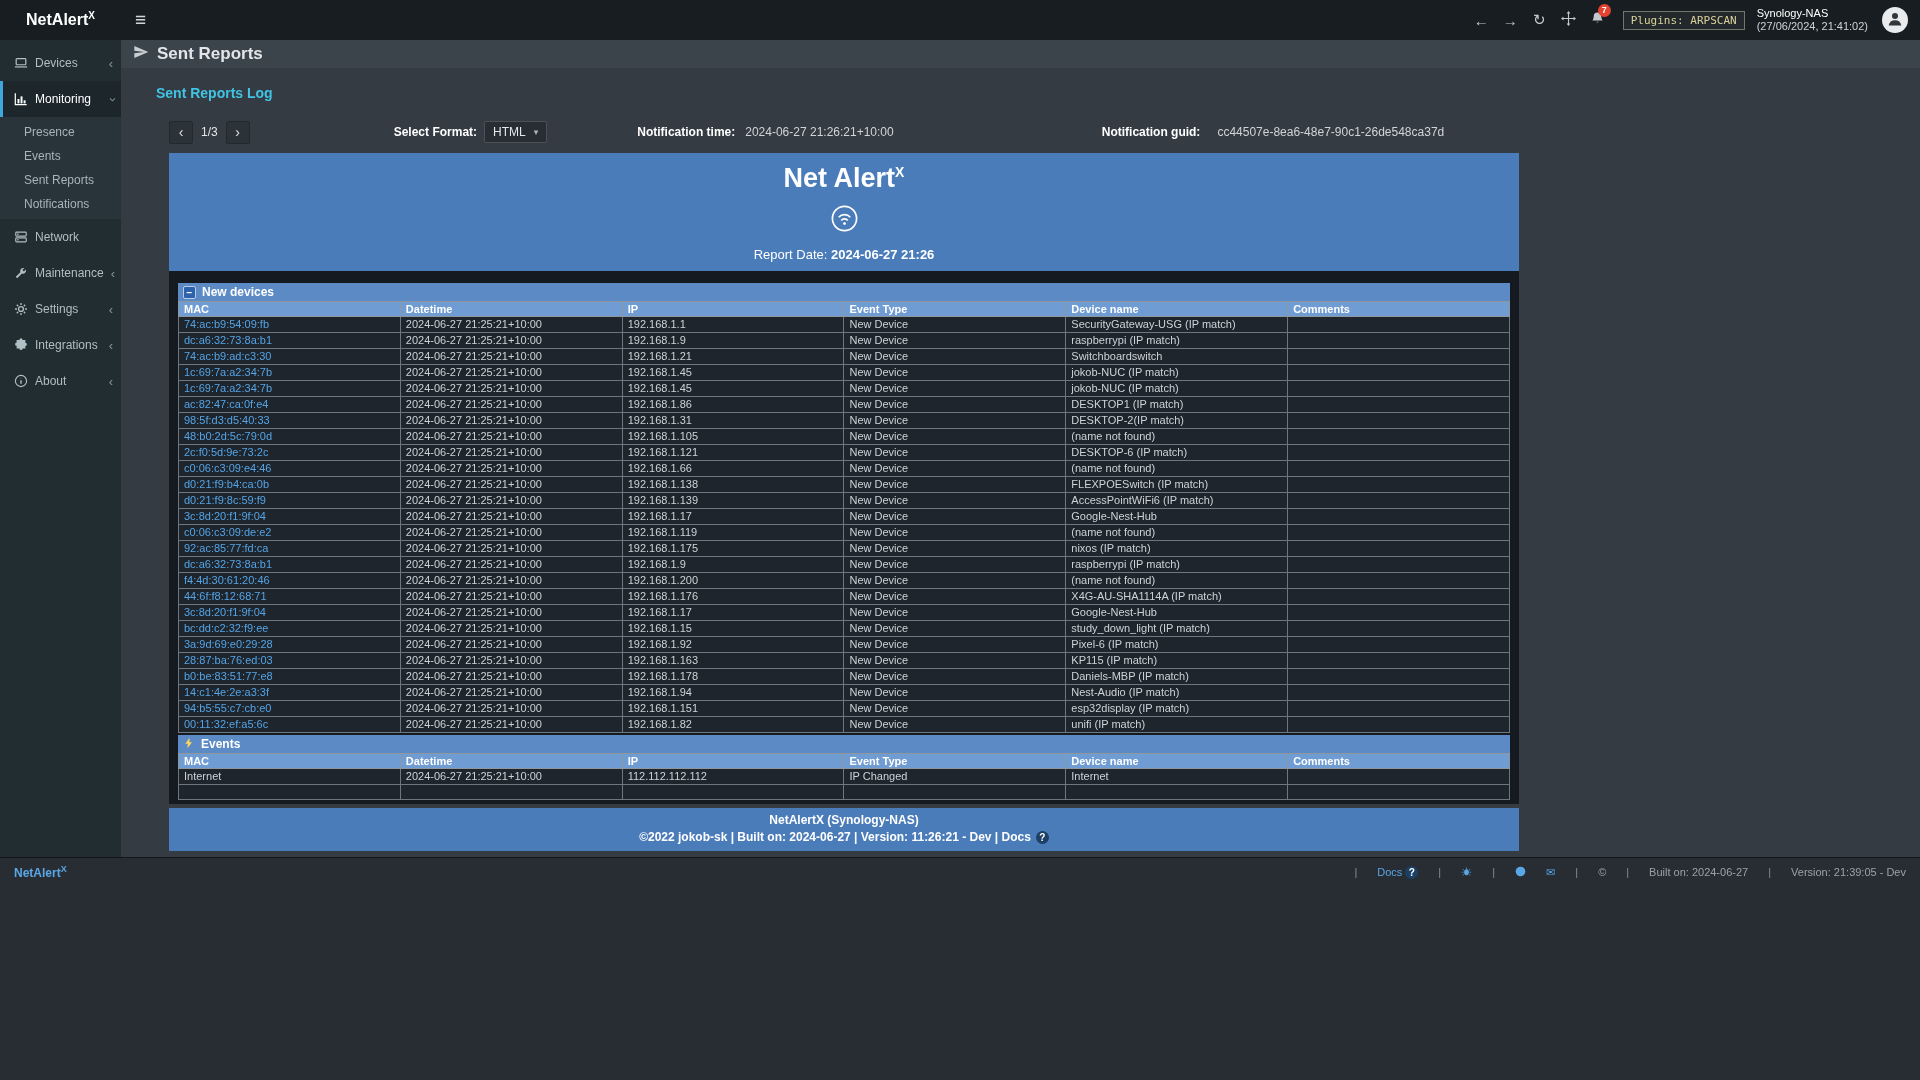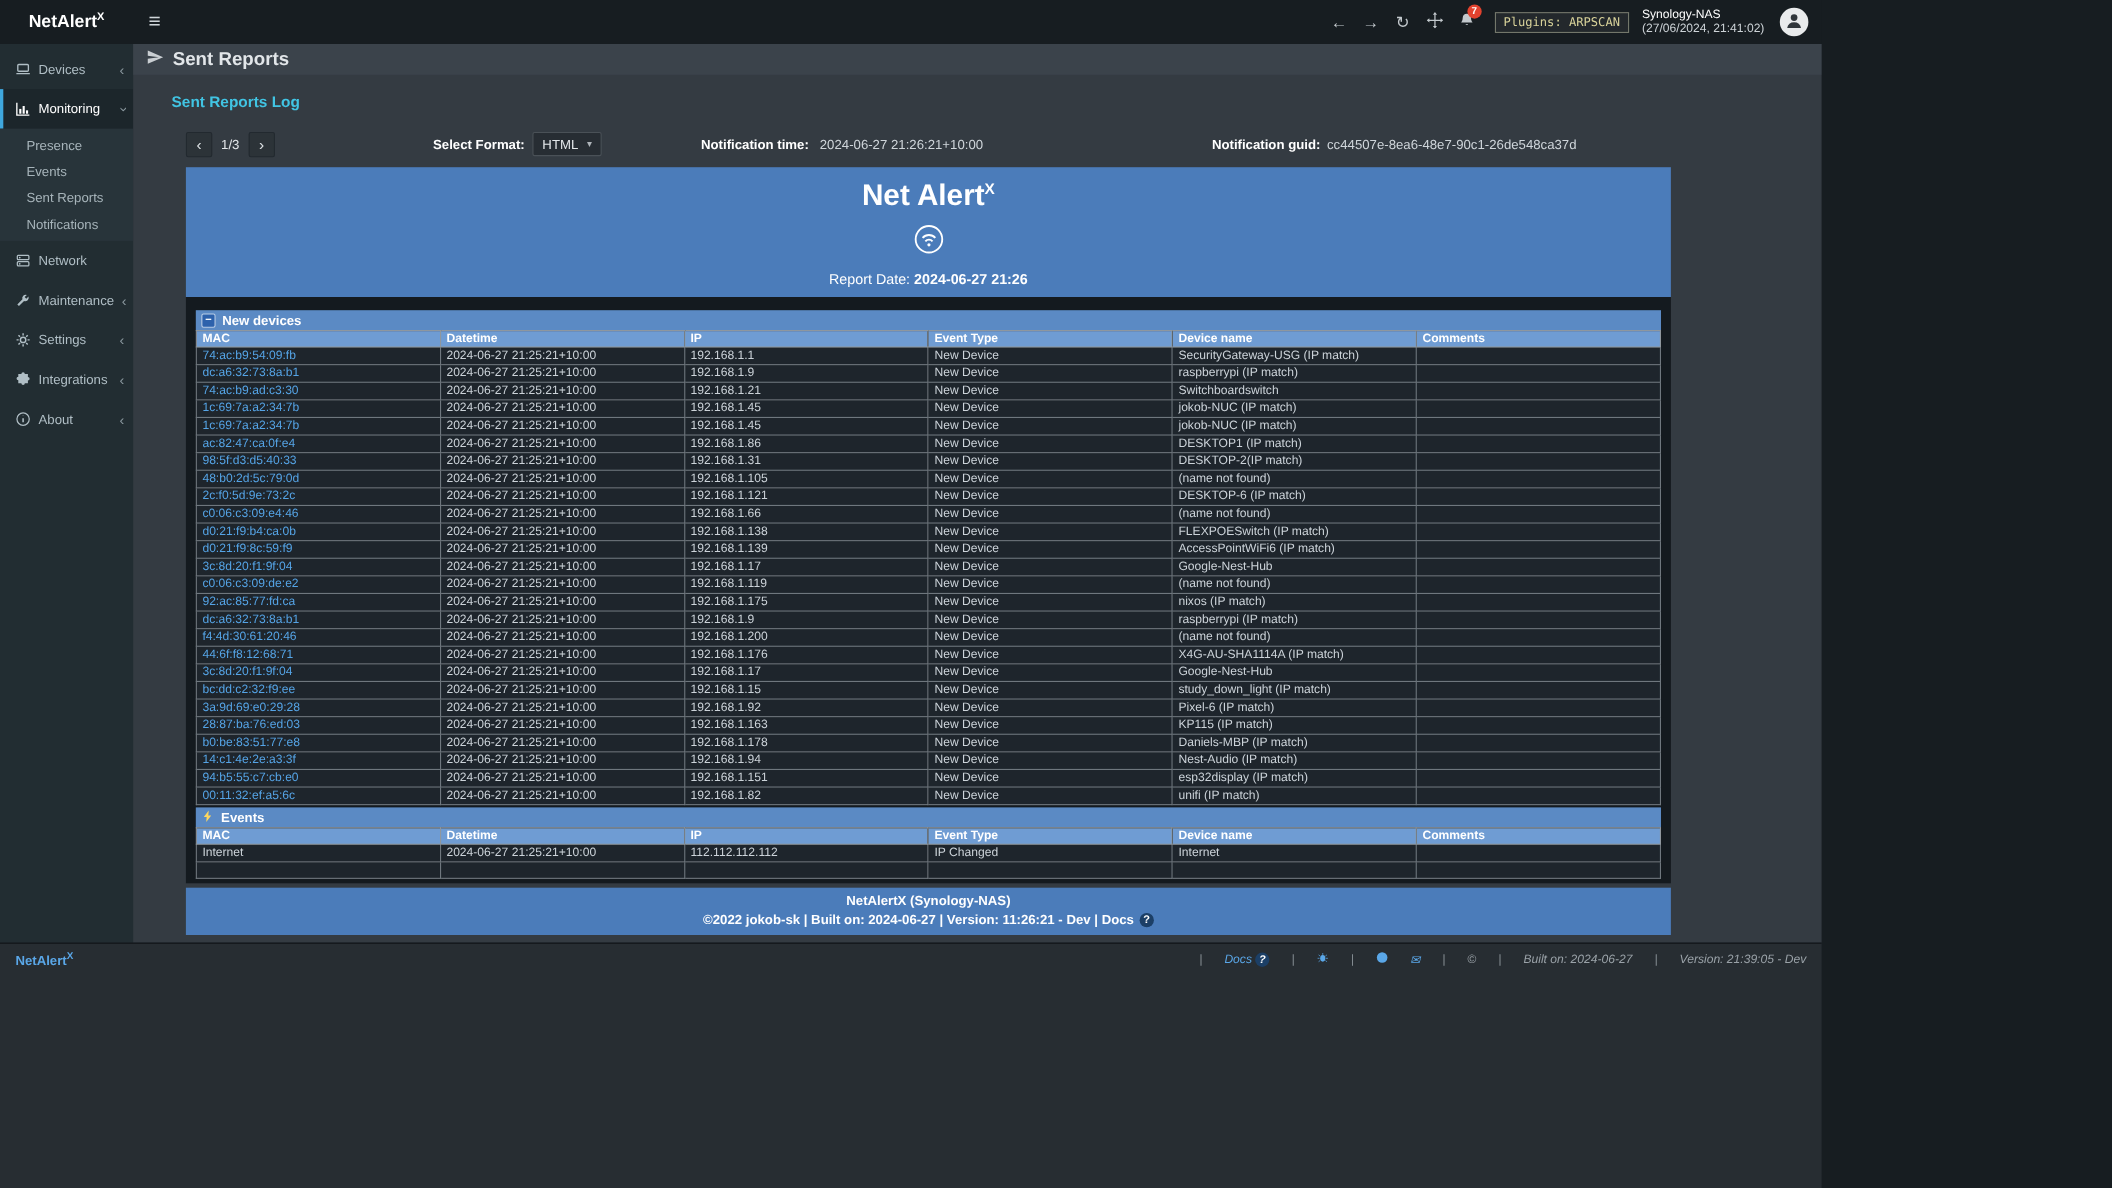--- a/index.html
+++ b/index.html
@@ -1,17 +1,17 @@
 <!DOCTYPE html>
 <html><head>
 <meta charset="utf-8">
 <style>
   * { margin:0; padding:0; box-sizing:border-box; }
   html,body { width:1920px; height:1080px; background:#171d21; font-family:"Liberation Sans",sans-serif; }
-  .app { width:1656px; height:1080px; display:grid; grid-template-columns:121px 1fr; grid-template-rows:40px 817px 223px; }
+  .app { width:1920px; height:1080px; display:grid; grid-template-columns:121px 1fr; grid-template-rows:40px 817px 223px; }
 
   
   .navbar { grid-column:1/3; background:#171d21; display:flex; align-items:center; color:#cfd5d9; }
   .brand { width:121px; flex:0 0 auto; text-align:center; color:#fff; font-size:16px; font-weight:bold; cursor:pointer; }
   .brand sup { font-size:10px; }
   .hamburger { background:none; border:none; color:#cfd5d9; font-size:19px; padding:0 14px; height:40px; cursor:pointer; }
   .nav-right { margin-left:auto; display:flex; align-items:center; gap:2px; padding-right:12px; }
   .navicon { background:none; border:none; color:#c3c9cd; font-size:15px; width:27px; height:40px; cursor:pointer; position:relative; display:flex; align-items:center; justify-content:center; }
   .navicon svg { width:15px; height:15px; }
   .badge { position:absolute; top:4px; right:0; background:#e2422e; color:#fff; font-size:9px; line-height:13px; min-width:13px; border-radius:7px; padding:0 2px; font-weight:bold; text-align:center; }
@@ -43,21 +43,21 @@
   .controls { display:flex; align-items:center; width:1350px; margin-left:13px; margin-bottom:8px; font-size:12px; color:#d7dcdf; height:26px; }
   .pager { display:flex; align-items:center; gap:8px; }
   .pbtn { width:24px; height:23px; background:#2c3338; border:1px solid #22292f; color:#dbe0e3; font-size:14px; cursor:pointer; border-radius:2px; line-height:1; }
   .pindicator { font-size:12px; color:#e3e7ea; }
   .fmt { margin-left:144px; display:flex; align-items:center; gap:7px; }
   .lbl { font-weight:bold; color:#fff; }
   .val { color:#cfd5da; }
   .select { background:#272d33; border:1px solid #4a5157; color:#e3e7ea; font-size:12px; padding:3px 8px; display:flex; gap:8px; align-items:center; cursor:pointer; border-radius:2px; }
   .caret { font-size:9px; color:#aeb4b9; }
   .ntime { margin-left:90px; display:flex; gap:10px; }
-  .nguid { margin-left:208px; display:flex; gap:6px;justify-content:space-between; }
+  .nguid { margin-left:208px; display:flex; gap:17px;justify-content:space-between; }
 
   
   .report { width:1350px; margin-left:13px; }
   .report-header { background:#4b7cba; padding:10px 0 9px; text-align:center; color:#fff; }
   .report-title { font-size:27px; font-weight:bold; display:flex; justify-content:center; align-items:center; gap:10px;flex-direction:column; }
   .report-title sup { font-size:14px; vertical-align:super; }
   .report-title svg { width:29px; height:29px; }
   .report-date { font-size:13px; margin-top:7px; }
   .report-date b { font-weight:bold; }
   .report-body { background:#141a1f; padding:12px 9px 4px; }
@@ -72,21 +72,21 @@
   .report-footer { background:#4b7cba; color:#fff; text-align:center; padding:5px 0 7px; margin-top:4px; font-size:12px; }
   .rf1 { font-weight:bold; }
   .rf2 { font-weight:bold; margin-top:3px; display:flex; justify-content:center; align-items:center; gap:5px;text-align:center; }
   .qcircle { display:inline-flex; width:13px; height:13px; border-radius:50%; background:#1c3f66; color:#fff; font-size:10px; align-items:center; justify-content:center; font-weight:bold; cursor:pointer; }
 
   
   .page-footer { grid-column:1/3; background:#272d32; border-top:1px solid #121619; padding:6px 14px 0; font-size:11px; color:#9aa2a8; }
   .pf-inner { display:flex; justify-content:space-between; align-items:center; height:16px; }
   .pf-brand { color:#5aa7e8; font-weight:bold; font-size:12px; text-decoration:none; cursor:pointer; }
   .pf-brand sup { font-size:9px; }
-  .pf-right { display:flex; align-items:center; gap:20px;font-style:italic; }
+  .pf-right { display:flex; align-items:center; gap:20px; }
   .pf-right a { color:#5aa7e8; text-decoration:none; cursor:pointer; display:inline-flex; align-items:center; gap:3px; }
   .pf-right svg { width:11px; height:11px; }
   .sep::before { content:"|"; color:#858d93; }
 </style>
 </head>
 <body>
 
 <div class="app">
 
   <header class="navbar">

